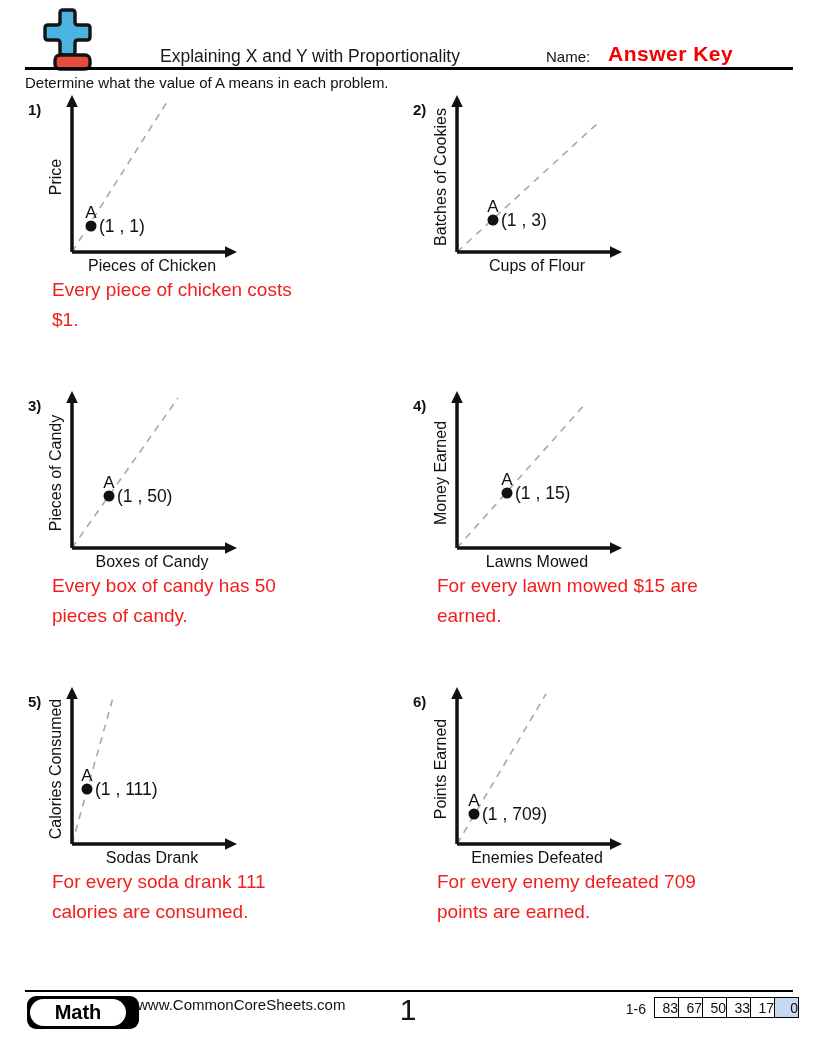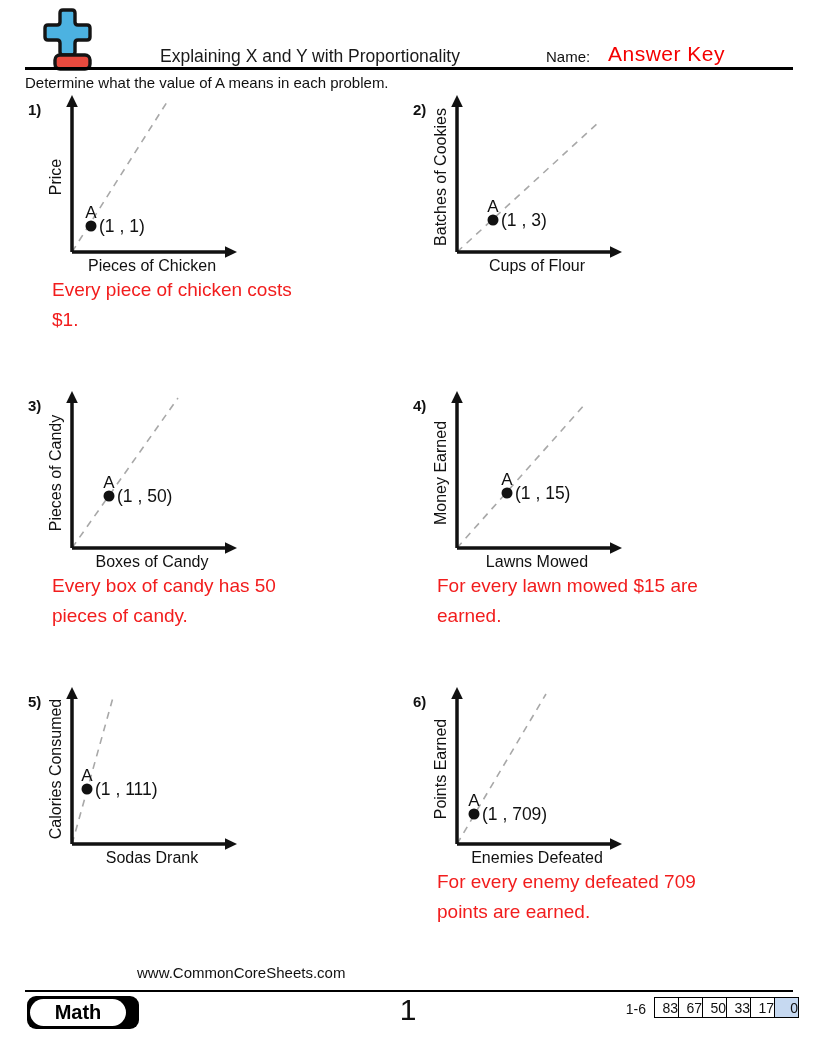--- a/index.html
+++ b/index.html
@@ -6,36 +6,36 @@
   body{
     width:816px;height:1056px;position:relative;background:#ffffff;
     font-family:"Liberation Sans","DejaVu Sans",sans-serif;color:#111;
     overflow:hidden;
   }
   .abs{position:absolute;}
   
   #logo{left:18px;top:8px;width:90px;height:66px;}
   #title{left:140px;top:46px;width:340px;text-align:center;font-size:17.5px;color:#1a1a1a;}
   #name-label{left:546px;top:48px;font-size:15px;}
-  #answer-key{left:608px;top:42px;font-size:21px;font-weight:normal;letter-spacing:.5px;}
+  #answer-key{left:608px;top:42px;font-size:21px;font-weight:bold;letter-spacing:.5px;}
   #header-rule{left:25px;top:67px;width:768px;height:3px;background:#000;}
   #instruction{left:25px;top:74px;font-size:15px;font-weight:normal;}
   
   .problem{position:absolute;width:380px;height:290px;}
   .pnum{position:absolute;left:3px;top:6px;font-size:15px;font-weight:bold;}
   .graph{position:absolute;left:0;top:0;}
   .answer{position:absolute;left:27px;top:180px;width:350px;
     font-size:19px;line-height:30px;white-space:pre-line;}
   
   #footer-rule{left:25px;top:990px;width:768px;height:2px;background:#000;}
   #subject-badge{left:27px;top:996px;width:112px;height:33px;background:#000;border-radius:9px;text-decoration:underline;}
   #subject-pill{position:absolute;left:3px;top:3px;width:96px;height:27px;background:#fff;
     border-radius:14px;display:flex;align-items:center;justify-content:center;
     font-size:20px;font-weight:bold;color:#000;}
-  #website{left:137px;top:964px;font-size:15px;}
+  #website{left:137px;top:996px;font-size:15px;}
   #page-number{left:0;top:993px;width:816px;text-align:center;font-size:30px;pointer-events:none;}
   #score-range{left:608px;top:1001px;width:38px;text-align:right;font-size:14px;}
   #score-table{left:654px;top:997px;border-collapse:collapse;}
   #score-table td{border:1.6px solid #000;width:23px;height:19px;text-align:right;
     font-size:14px;padding:0;background:#fff;}
   #score-table td.current{background:#c6d9f1;}
 </style>
 </head>
 <body>
 
@@ -124,20 +124,22 @@
         <line x1="47" y1="157" x2="47" y2="8" stroke="#111111" stroke-width="3.5"></line>
         <polygon points="47,0 41.2,12 52.8,12" fill="#111111"></polygon>
         <line x1="47" y1="157" x2="203" y2="157" stroke="#111111" stroke-width="3.5"></line>
         <polygon points="212,157 200,151.2 200,162.8" fill="#111111"></polygon>
         <circle cx="62" cy="102" r="5.5" fill="#111111"></circle>
         <text x="62" y="94" text-anchor="middle" font-size="17" fill="#111111">A</text>
         <text x="70" y="108" font-size="17.5" fill="#111111">(1 , 111)</text>
         <text transform="translate(36,82) rotate(-90)" text-anchor="middle" font-size="16" fill="#111111">Calories Consumed</text>
         <text x="127" y="176" text-anchor="middle" font-size="16" fill="#111111">Sodas Drank</text>
       </svg>
+      <div class="answer" style="color: rgb(242, 29, 29);">For every soda drank 111
+calories are consumed.</div>
     </div>
     <div class="problem" style="left: 410px; top: 687px;">
       <div class="pnum">6)</div>
       <svg viewBox="0 0 230 185" width="230" height="185" class="graph">
         <line x1="47" y1="157" x2="136" y2="7" stroke="#a8a8a8" stroke-width="1.6" stroke-dasharray="7 6"></line>
         <line x1="47" y1="157" x2="47" y2="8" stroke="#111111" stroke-width="3.5"></line>
         <polygon points="47,0 41.2,12 52.8,12" fill="#111111"></polygon>
         <line x1="47" y1="157" x2="203" y2="157" stroke="#111111" stroke-width="3.5"></line>
         <polygon points="212,157 200,151.2 200,162.8" fill="#111111"></polygon>
         <circle cx="64" cy="127" r="5.5" fill="#111111"></circle>

